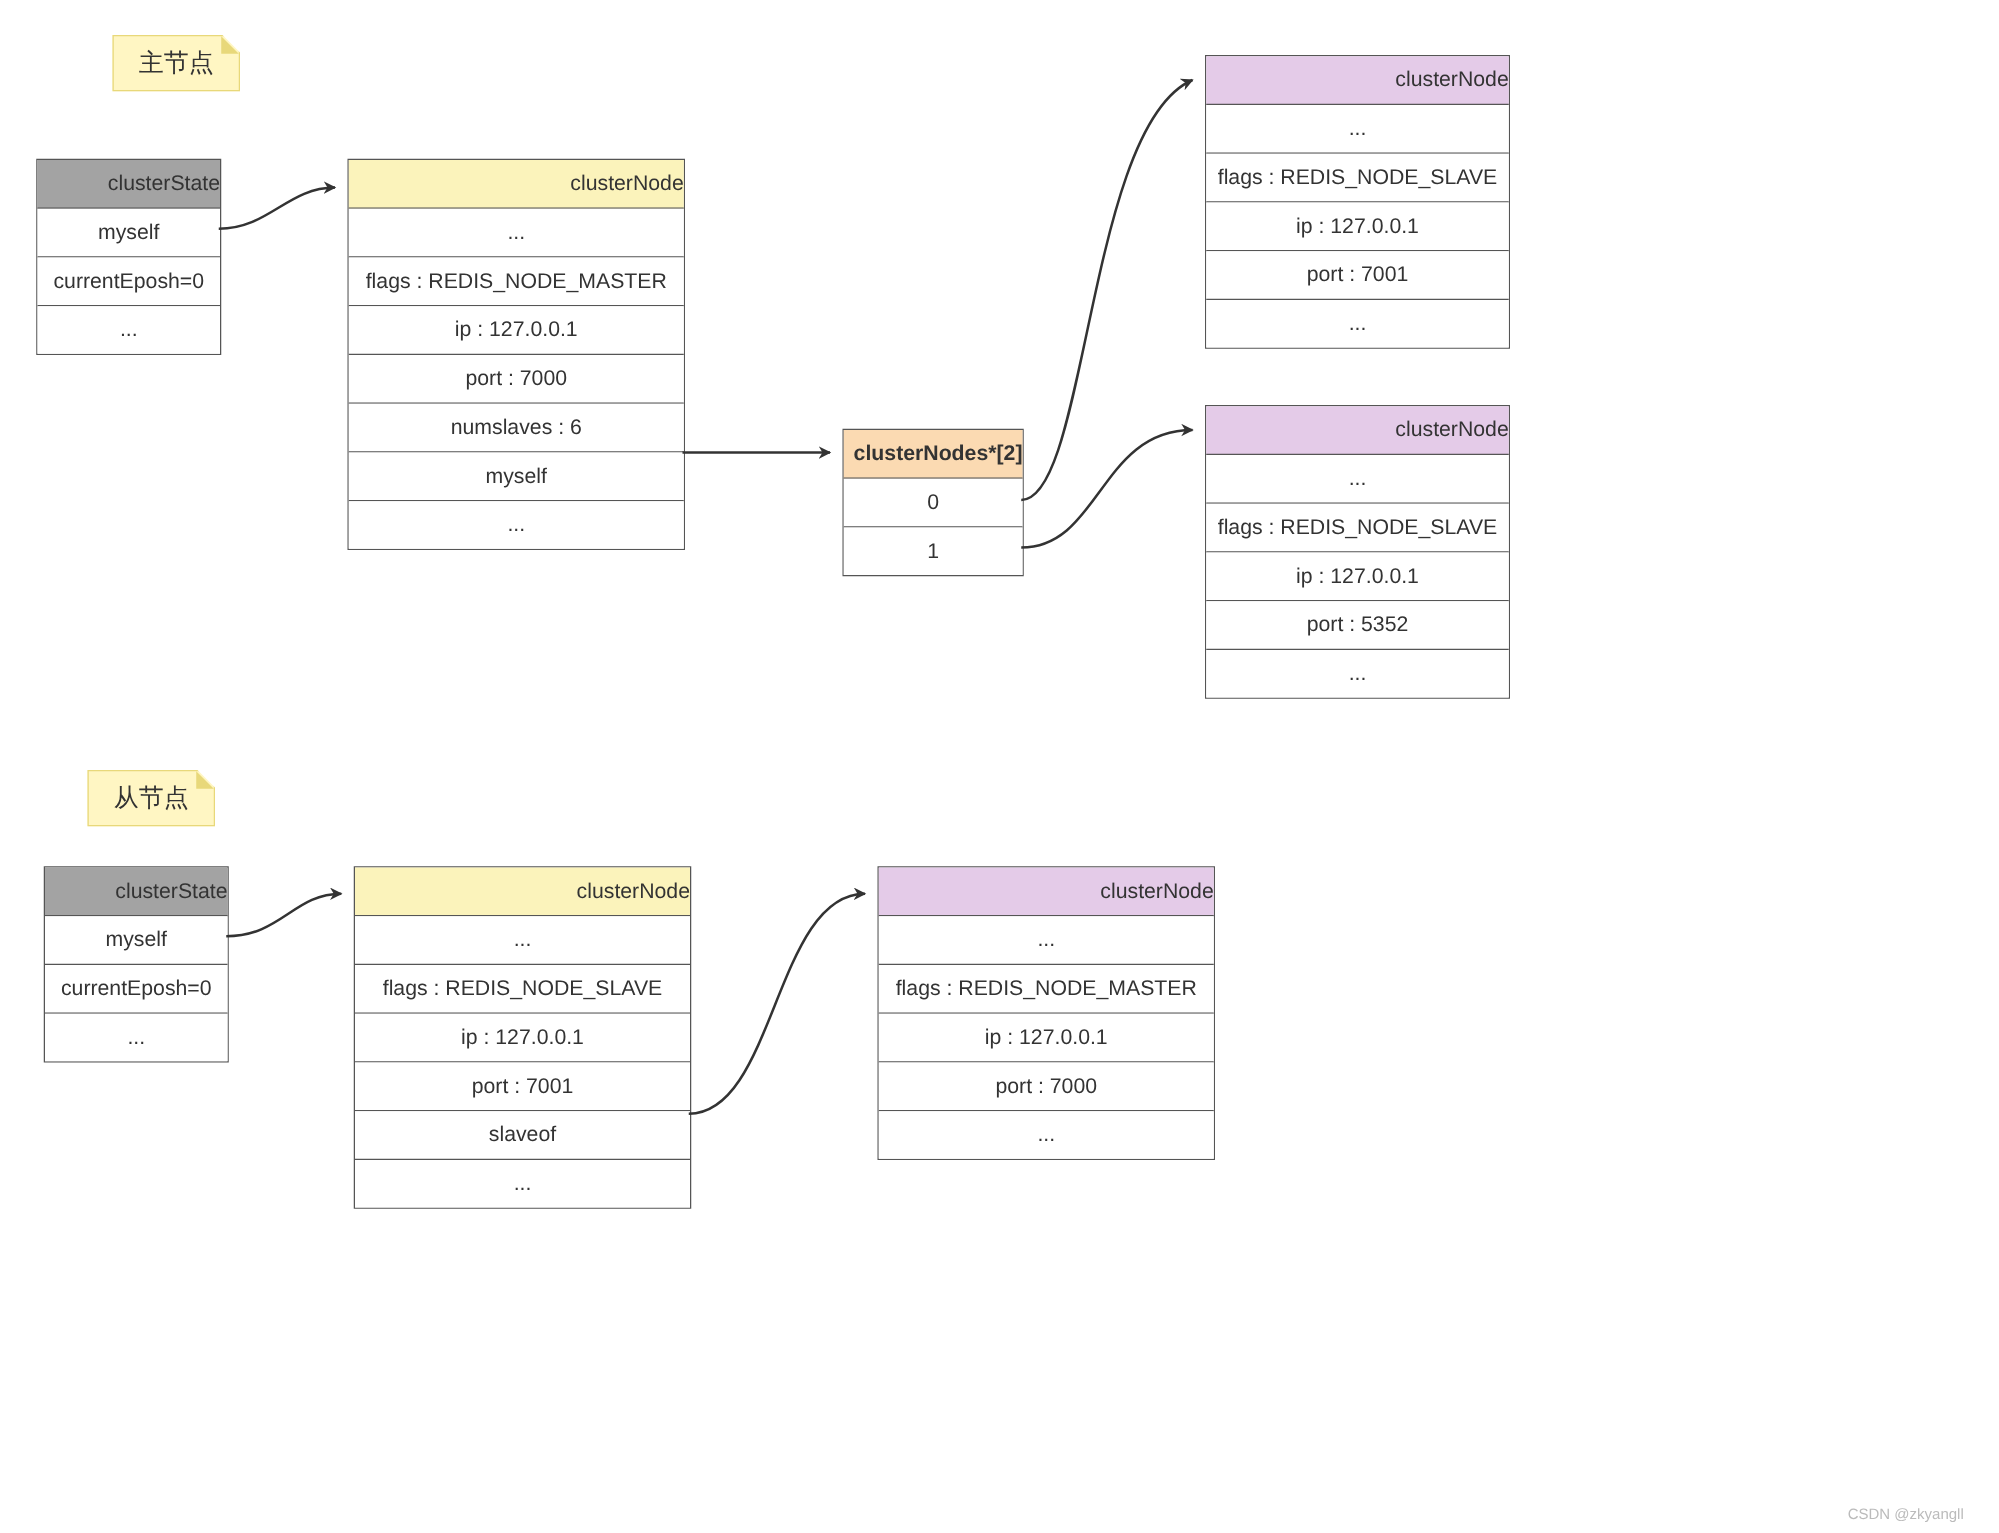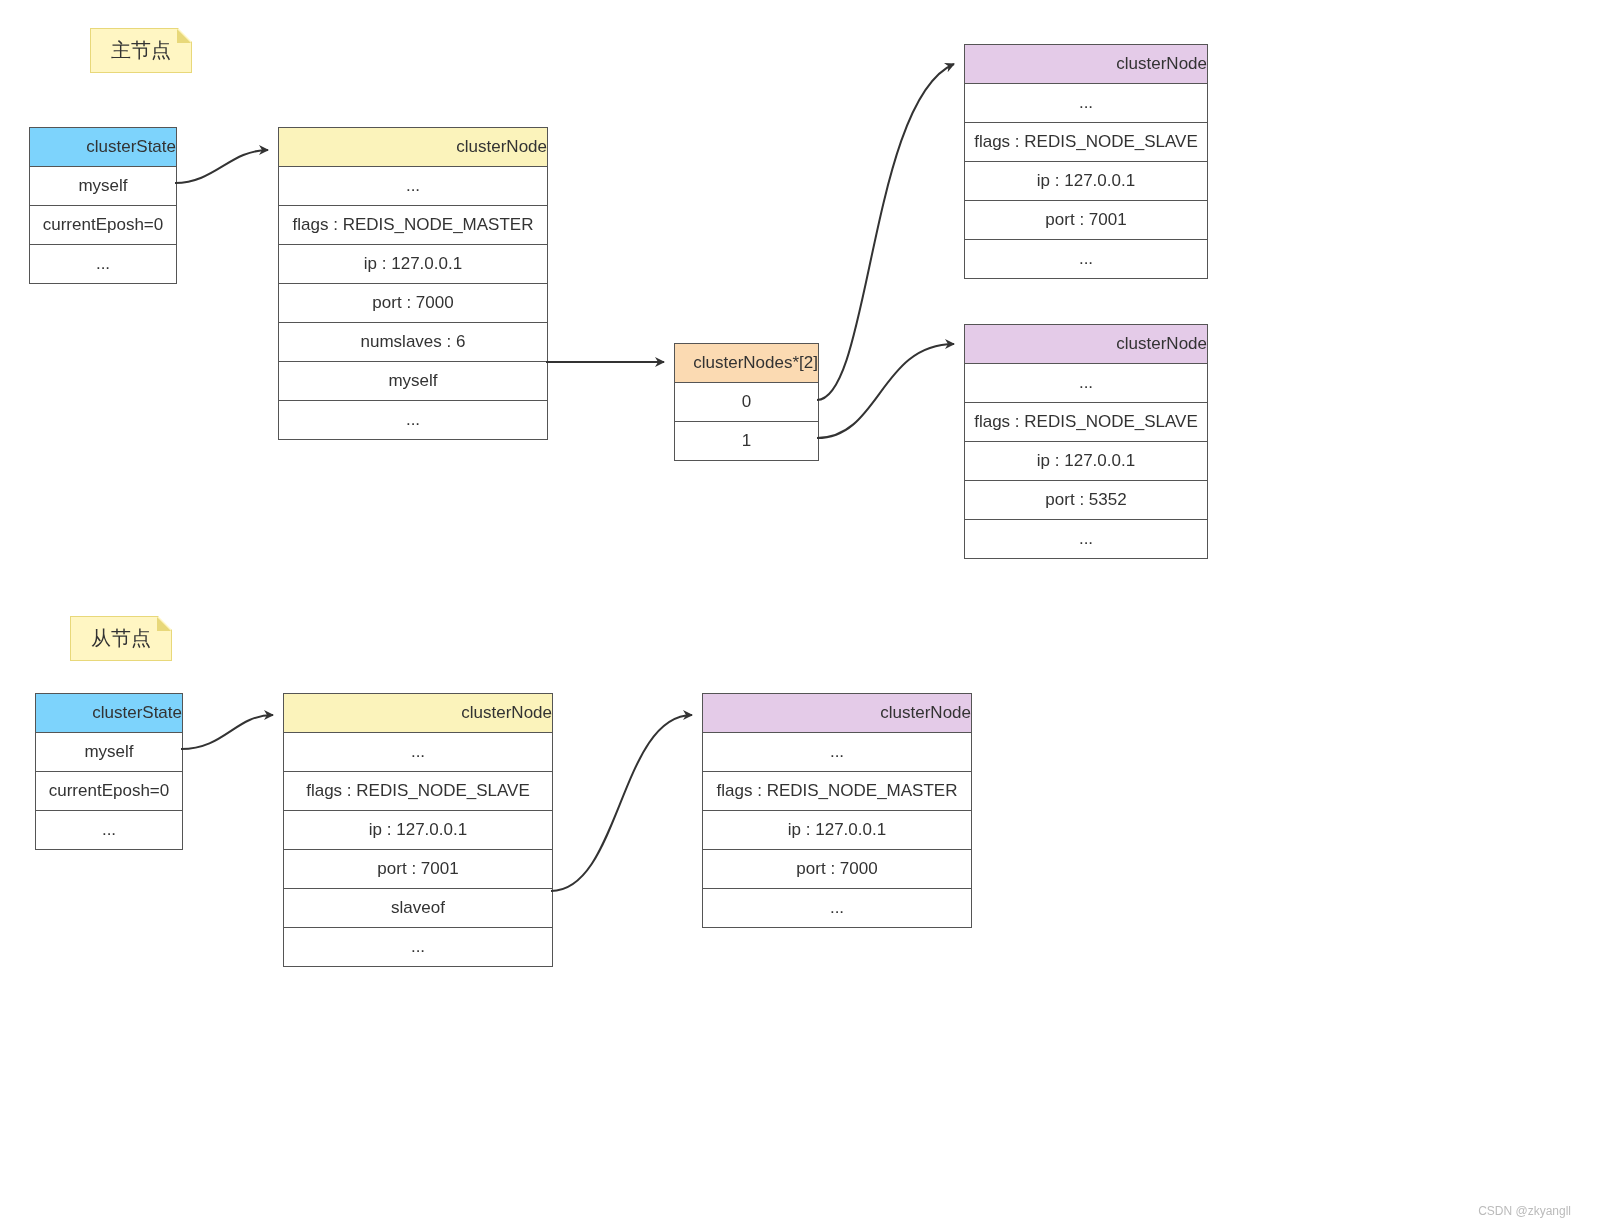--- a/index.html
+++ b/index.html
@@ -4,23 +4,23 @@
 <style>
   html,body{margin:0;padding:0;background:#fff;font-family:-apple-system,"Helvetica Neue",Arial,sans-serif;font-size:15px;color:#333;}
   .canvas{position:relative;width:1599px;height:1226px;}
   .sticky{position:absolute;background:#fff6c3;border:1px solid #e8d87a;padding:8px 20px;font-size:20px;}
   .sticky::before{content:"";position:absolute;top:-1px;right:-1px;width:0;height:0;border-style:solid;border-width:0 14px 14px 0;border-color:transparent #fff transparent transparent;}
   .sticky::after{content:"";position:absolute;top:0;right:0;width:0;height:0;border-style:solid;border-width:14px 0 0 14px;border-color:transparent transparent transparent #e8d87a;}
   .tbl{position:absolute;border:1px solid #555;background:#fff;}
   .tbl .hdr{text-align:right;padding:9px 0;border-bottom:1px solid #555;font-size:17px;}
   .tbl .row{text-align:center;padding:9px 0;border-bottom:1px solid #555;font-size:17px;background:#fff;}
   .tbl .row:last-child{border-bottom:none;}
-  .hdr-green{background:#7dd3fc;}
+  .hdr-green{background:#a3a3a3;}
   .hdr-yellow{background:#fbf3bb;}
-  .hdr-orange{background:#fbdab2;}
+  .hdr-orange{background:#fbdab2;font-weight:bold;}
   .hdr-purple{background:#e4cbe8;}
   svg.arrows{position:absolute;top:0;left:0;width:1599px;height:1226px;pointer-events:none;}
   .watermark{position:absolute;right:28px;bottom:8px;color:#bbb;font-size:12px;}
 </style>
 </head>
 <body>
 
 <div class="canvas">
 
   <div class="sticky" style="left:70px;top:28px;margin-left:20px;">主节点</div>

